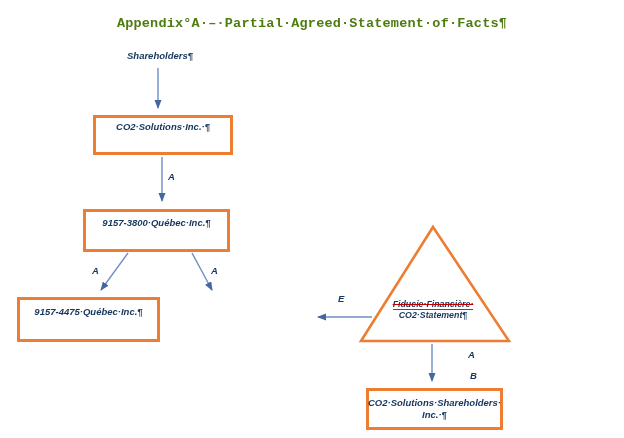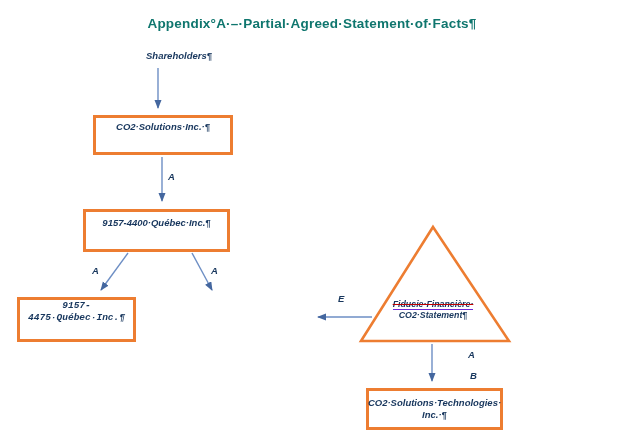--- a/index.html
+++ b/index.html
@@ -10,24 +10,24 @@
     background: #ffffff;
     font-family: "Liberation Sans", sans-serif;
     overflow: hidden;
   }
   .doc-title {
     position: absolute;
     top: 16px;
     left: 0;
     width: 100%;
     text-align: center;
-    font-family: Liberation Sans, sans-serif;
+    font-family: Liberation Mono, monospace;
     font-weight: bold;
     font-size: 13.5px;
-    color: #0f766e;
+    color: #4d7c0f;
     letter-spacing: 0.2px;
   }
   svg.overlay {
     position: absolute;
     left: 0; top: 0;
     width: 624px; height: 438px;
     z-index: 1;
   }
   .node {
     position: absolute;
@@ -38,24 +38,24 @@
     align-items: center;
     justify-content: center;
     text-align: center;
     color: #17365D;
     font-weight: bold;
     font-style: italic;
     font-size: 9.5px;
     z-index: 2;
     line-height: 1.25;
   }
-  .node.single { padding-bottom: 16px; }
+  .node.single { padding-bottom: 16px; text-align: right; }
   .box-co2   { left: 93px;  top: 115px; width: 140px; height: 40px; }
   .box-4400  { left: 83px;  top: 209px; width: 147px; height: 43px; }
-  .box-4475  { left: 17px;  top: 297px; width: 119px; height: 45px; font-family: Liberation Mono, monospace; }
+  .box-4475  { left: 17px;  top: 297px; width: 143px; height: 45px; }
   .box-4426  { left: 167px; top: 297px; width: 143px; height: 45px; }
   .box-tech  { left: 366px; top: 388px; width: 137px; height: 42px; }
   .tri-text {
     position: absolute;
     left: 368px; top: 299px;
     width: 130px;
     text-align: center;
     color: #17365D;
     font-weight: bold;
     font-style: italic;
@@ -70,21 +70,21 @@
   }
   .float-label {
     position: absolute;
     color: #17365D;
     font-weight: bold;
     font-style: italic;
     font-size: 9.5px;
     z-index: 3;
     white-space: nowrap;
   }
-  .lbl-shareholders { left: 127px; top: 50px; margin-left: 19px; }
+  .lbl-shareholders { left: 127px; top: 50px; }
   .lbl-a1 { left: 168px; top: 171px; }
   .lbl-a2 { left: 92px;  top: 265px; }
   .lbl-a3 { left: 211px; top: 265px; }
   .lbl-e  { left: 338px; top: 293px; }
   .lbl-a4 { left: 468px; top: 349px; }
   .lbl-b  { left: 470px; top: 370px; }
 </style>
 </head>
 <body>
 
@@ -109,36 +109,36 @@
     <polygon points="433,227 509,341 361,341" fill="#ffffff" stroke="#ED7D31" stroke-width="2.6" stroke-linejoin="miter"></polygon>
   </svg>
 
   <span class="float-label lbl-shareholders">Shareholders¶</span>
 
   <div class="node single box-co2">
     <span>CO2·Solutions·Inc.·¶</span>
   </div>
 
   <div class="node single box-4400">
-    <span>9157-4400·Québec·Inc.¶</span>
+    <span>9157-3800·Québec·Inc.¶</span>
   </div>
 
   <div class="node single box-4475">
     <span>9157-4475·Québec·Inc.¶</span>
   </div>
 
 
   <div class="tri-text">
     <span class="struck">Fiducie·Financière·</span><br>
     <span>CO2·Statement¶</span>
   </div>
 
   <div class="node box-tech">
     <span>
-      <span>CO2·Solutions·Technologies·</span><br>
+      <span>CO2·Solutions·Shareholders·</span><br>
       <span>Inc.·¶</span>
     </span>
   </div>
 
   <span class="float-label lbl-a1">A</span>
   <span class="float-label lbl-a2">A</span>
   <span class="float-label lbl-a3">A</span>
   <span class="float-label lbl-e">E</span>
   <span class="float-label lbl-a4">A</span>
   <span class="float-label lbl-b">B</span>

